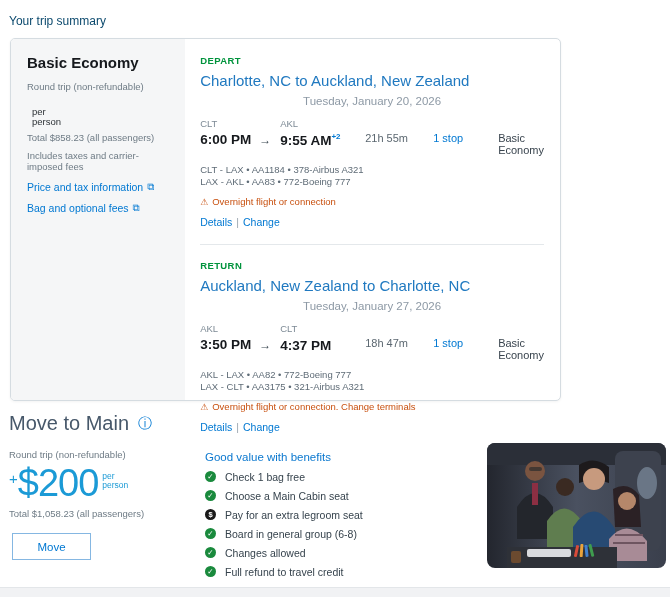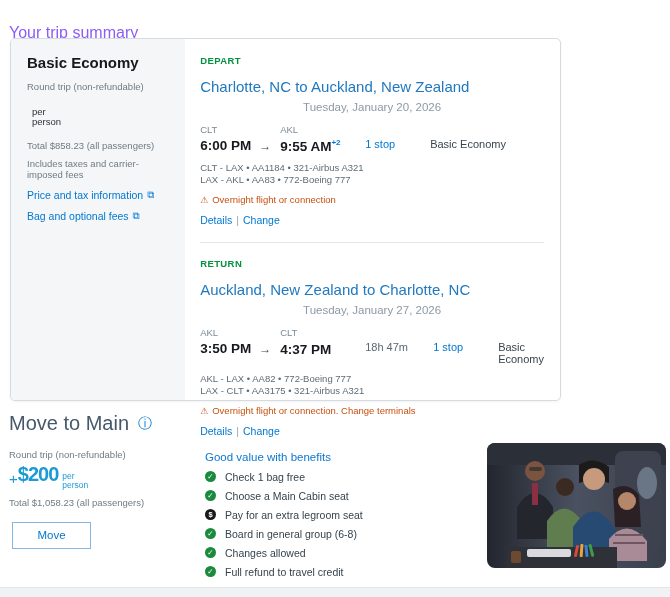--- a/index.html
+++ b/index.html
@@ -1,38 +1,38 @@
 <!DOCTYPE html>
 <html><head>
 <meta charset="utf-8">
 <style>
   * { margin:0; padding:0; box-sizing:border-box; }
   html,body { width:670px; height:597px; background:#fff; overflow:hidden;
     font-family:"Liberation Sans", sans-serif; position:relative; }
 
-  .page-title { color:#8b5cf6; font-size:16px; font-weight:400; padding:24px 0 0 9px; }
+  .page-title { color:#0c4a6e; font-size:12px; font-weight:400; padding:14px 0 0 9px; }
 
   
   .trip-card { position:absolute; left:10px; top:38px; width:551px; height:363px;
     border:1px solid #d5dce1; border-radius:5px; display:flex; background:#fff;
     box-shadow:0 1px 3px rgba(0,0,0,.05); }
   .fare-panel { width:220px; background:#f5f6f7; border-radius:4px 0 0 4px; padding:15px 16px; }
   .fare-name { font-size:15px; font-weight:bold; color:#16191d; }
   .fare-trip { font-size:9.5px; color:#6e7b85; margin-top:10px; }
   .price-row { display:flex; align-items:flex-start; margin-top:7px; }
   .price-big { font-size:33px; font-weight:300; color:#3d4248; letter-spacing:-1px; line-height:1; }
   .per-block { font-size:9.5px; color:#2c3136; margin-left:5px; margin-top:8px; line-height:1.1; }
-  .fare-total { font-size:9.5px; color:#6e7b85; margin-top:12px; }
+  .fare-total { font-size:9.5px; color:#6e7b85; margin-top:4px; }
   .fare-includes { font-size:9.5px; color:#6e7b85; margin-top:7px; }
   .fare-link { font-size:10.5px; color:#0078d2; margin-top:9px; display:flex; align-items:center; gap:4px; cursor:pointer; }
   .ext-ic { font-size:10px; color:#0078d2; }
 
   .itin-panel { flex:1; padding:16px 16px 0 15px; }
   .dir-label { font-size:9.5px; font-weight:bold; letter-spacing:.4px; color:#00933c; }
-  .route { font-size:15px; color:#2079c0; margin-top:12px; }
+  .route { font-size:15px; color:#2079c0; margin-top:6px; }
   .flight-date { font-size:11.5px; color:#8d99a5; margin-top:6px;text-align:center; }
   .flight-row { display:flex; margin-top:11px; }
   .cell-dep { width:80px; } .cell-arr { width:85px; }
   .cell-dur { width:68px; } .cell-stop { width:65px; } .cell-cabin { flex:1; }
   .code { font-size:9.5px; color:#7d8a95; height:13px; }
   .time-line { display:flex; gap:8px; align-items:center; height:17px; }
   .time { font-size:13.5px; font-weight:bold; color:#16191d; }
   .arrow { font-size:12px; color:#3a4650; }
   .time sup { font-size:8px; color:#0078d2; font-weight:bold; }
   .meta { font-size:11px; color:#5b6770; padding-top:14px; }
@@ -49,21 +49,21 @@
   
   .upsell { position:absolute; left:9px; top:412px; width:652px; }
   .up-title-row { display:flex; align-items:center; gap:9px; }
   .up-title { font-size:20px; font-weight:400; color:#47586a; }
   .info-ic { font-size:14px; color:#0078d2; cursor:pointer; }
   .up-cols { display:flex; margin-top:14px; }
   .up-left { width:196px; }
   .up-trip { font-size:9.5px; color:#6e7b85; }
   .up-price-row { display:flex; align-items:flex-start; margin-top:4px; color:#1b9ad6; }
   .plus { font-size:15px; margin-top:6px; }
-  .up-price { font-size:20px; font-weight:700; letter-spacing:-1px; line-height:1; }
+  .up-price { font-size:38px; font-weight:400; letter-spacing:-1px; line-height:1; }
   .up-per { font-size:8.5px; line-height:1.1; margin-left:4px; margin-top:8px; }
   .up-total { font-size:9.5px; color:#6e7b85; margin-top:6px; }
   .move-btn { margin:14px 0 0 3px; width:79px; height:27px; background:#fff;
     border:1px solid #85b7e2; border-radius:0; color:#0078d2; font-size:11.5px;
     font-family:"Liberation Sans", sans-serif; cursor:pointer; }
 
   .benefits { width:282px; margin-top:2px; }
   .benefits-title { font-size:11.5px; color:#0b78cf; }
   .benefit { display:flex; align-items:center; gap:9px; margin-top:8px; height:11px; }
   .benefit-label { font-size:10.5px; color:#36434d; }
@@ -119,25 +119,26 @@
             <span class="time" data-interactable="false">6:00 PM</span>
             <span class="arrow" data-interactable="false">→</span>
           </div>
         </div>
         <div class="cell-arr" data-interactable="false">
           <div class="code" data-interactable="false">AKL</div>
           <div class="time-line">
             <span class="time" data-interactable="false"><span data-interactable="false">9:55 AM</span><sup data-interactable="false">+2</sup></span>
           </div>
         </div>
+        <div class="cell-dur meta" data-interactable="false">21h 55m</div>
         <div class="cell-stop meta"><span class="stop-link" data-interactable="true">1 stop</span></div>
         <div class="cell-cabin meta cabin-val" data-interactable="false">Basic Economy</div>
       </div>
       <div class="segments" data-interactable="false">
-        <div data-interactable="false">CLT - LAX • AA1184 • 321-Airbus A321</div>
+        <div data-interactable="false">CLT - LAX • AA1184 • 378-Airbus A321</div>
         <div data-interactable="false">LAX - AKL • AA83 • 772-Boeing 777</div>
       </div>
       <div class="warn" data-interactable="false">
         <span class="w-ic" data-interactable="false">⚠</span>
         <span data-interactable="false">Overnight flight or connection</span>
       </div>
       <div class="detail-links" data-interactable="false">
         <span data-interactable="true">Details</span><span class="sep" data-interactable="false">|</span><span data-interactable="true">Change</span>
       </div>
     </div>

